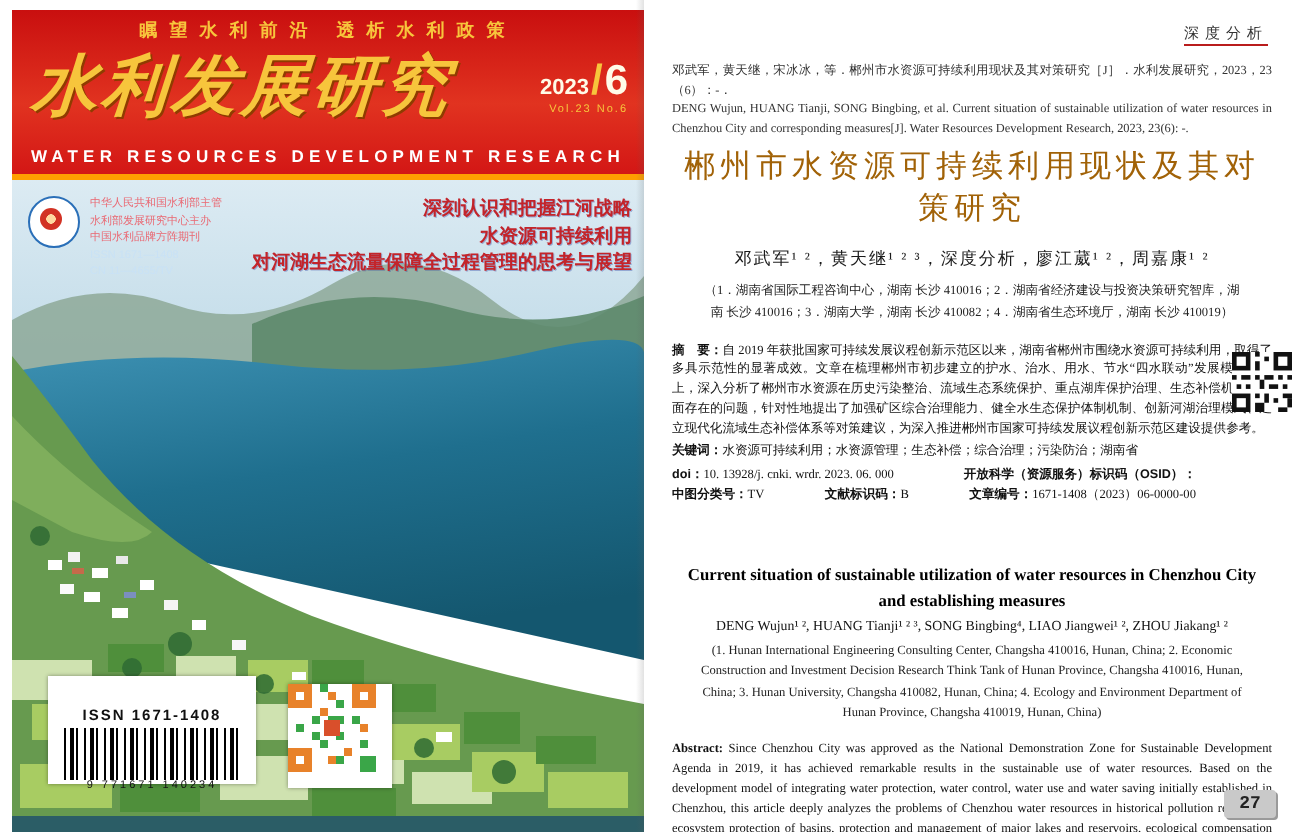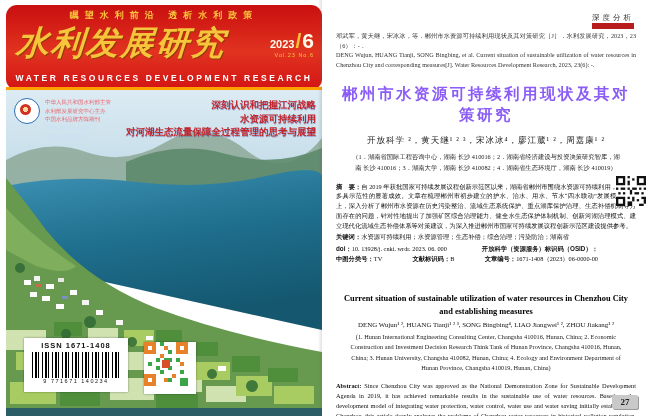--- a/index.html
+++ b/index.html
@@ -1,21 +1,21 @@
 <!DOCTYPE html>
 <html><head>
 <meta charset="utf-8">
 <style>
   html,body{margin:0;padding:0;background:#ffffff;}
   .spread{position:relative;width:650px;height:416px;background:#ffffff;overflow:hidden;
           font-family:"Liberation Sans",sans-serif;}
   
   .cover{position:absolute;left:0;top:0;width:322px;height:416px;background:#ffffff;}
   .red-header{position:absolute;left:6px;top:5px;width:316px;height:85px;
-              background:linear-gradient(180deg,#c90f0f 0%,#e13320 55%,#d21414 100%);border-radius:11px;}
+              background:linear-gradient(180deg,#c90f0f 0%,#e13320 55%,#d21414 100%);}
   .slogan-row{position:absolute;left:0;top:4px;width:100%;text-align:center;
               color:#f7c53c;font-weight:bold;font-size:9px;letter-spacing:6px;white-space:nowrap;}
   .masthead{position:absolute;left:10px;top:16px;width:225px;height:46px;
             color:#f7c53c;font-family:"DejaVu Serif",serif;font-weight:bold;font-style:italic;
             font-size:33px;letter-spacing:2px;white-space:nowrap;transform:skewX(-4deg);
             text-shadow:1px 1px 0 #8f3c00;}
   .issue{position:absolute;right:8px;top:24px;text-align:right;color:#fff;white-space:nowrap;}
   .issue .yr{font-size:11px;font-weight:bold;color:#fffbe8;}
   .issue .slash{font-size:21px;color:#f7c53c;font-weight:bold;margin:0 1px;}
   .issue .no{font-size:21px;font-weight:bold;color:#fffbe8;}
@@ -29,54 +29,54 @@
   .emblem{width:24px;height:24px;border-radius:50%;background:#ffffff;border:1.5px solid #2a6fb8;
           position:relative;flex:none;}
   .emblem .core{position:absolute;left:5px;top:5px;width:11px;height:11px;border-radius:50%;
                 background:radial-gradient(circle,#ffd9a0 0 30%,#d23224 31% 100%);}
   .pub-lines{font-size:5.5px;line-height:1.55;color:rgba(235,95,105,0.95);white-space:nowrap;}
   .pub-lines .faint{color:rgba(200,225,245,0.95);}
   .highlights{position:absolute;right:6px;top:8px;text-align:right;color:#c3242a;font-weight:bold;
               font-size:9.5px;line-height:13.5px;text-shadow:0.5px 0.5px 0 rgba(40,60,160,0.35);white-space:nowrap;}
   .barcode-box{position:absolute;left:18px;bottom:16px;width:104px;height:54px;background:#ffffff;
                text-align:center;box-shadow:0 0 2px rgba(0,0,0,.4);}
-  .barcode-box .issn{font-size:7.5px;font-weight:bold;color:#111;letter-spacing:1px;margin-top:3px;}
+  .barcode-box .issn{font-size:7.5px;font-weight:bold;color:#111;letter-spacing:1px;margin-top:15px;}
   .bars{margin:2px auto 0;width:88px;height:26px;
         background:repeating-linear-gradient(90deg,#000 0 1px,#fff 1px 3px,#000 3px 5px,#fff 5px 6px,#000 6px 7px,#fff 7px 10px);}
   .barcode-box .digits{font-size:5.5px;color:#111;letter-spacing:1.5px;}
   .qr-box{position:absolute;left:138px;bottom:14px;width:52px;height:52px;background:#ffffff;
           box-shadow:0 0 2px rgba(0,0,0,.4);display:flex;align-items:center;justify-content:center;}
   .cover-strip{position:absolute;left:6px;top:408px;width:316px;height:8px;background:#2b5d66;}
   
   .spine{position:absolute;left:318px;top:0;width:14px;height:416px;
          background:linear-gradient(90deg,rgba(0,0,0,0) 0%,rgba(90,90,90,0.28) 45%,rgba(255,255,255,0) 100%);}
   
   .paper{position:absolute;left:322px;top:0;width:328px;height:416px;background:#ffffff;
          font-family:"Liberation Serif",serif;color:#222;}
   .paper-content{position:absolute;left:14px;top:0;width:300px;}
   .col-tag{margin-top:6px;text-align:right;padding-right:2px;}
-  .col-tag span{font-size:7.5px;letter-spacing:3px;color:#333;border-bottom:6px solid #b91c1c;padding-bottom:1px;}
+  .col-tag span{font-size:7.5px;letter-spacing:3px;color:#333;border-bottom:1px solid #b91c1c;padding-bottom:1px;}
   .citation{margin-top:7px;font-size:6.2px;line-height:1.55;color:#333;text-align:justify;}
-  .cn-title{margin-top:15px;text-align:center;font-size:15.5px;font-weight:bold;letter-spacing:2.5px;color:#8b5cf6;}
+  .cn-title{margin-top:4px;text-align:center;font-size:15.5px;font-weight:normal;letter-spacing:2.5px;color:#a16207;}
   .cn-authors{margin-top:9px;text-align:center;font-size:8.5px;letter-spacing:1px;color:#1a1a1a;}
   .cn-affil{margin-top:5px;padding:0 14px;text-align:center;font-size:6.3px;line-height:1.6;color:#222;}
   .cn-abstract{margin-top:9px;font-size:6.3px;line-height:1.55;text-align:justify;color:#111;}
   .cn-abstract b,.kw b,.meta-line b{font-family:"Liberation Sans",sans-serif;font-weight:bold;}
   .kw{margin-top:2px;font-size:6.3px;line-height:1.5;text-align:justify;color:#111;padding-right:38px;}
   .meta-rows{position:relative;margin-top:2px;padding-right:38px;}
   .meta-line{display:flex;justify-content:space-between;font-size:6.3px;line-height:1.7;color:#111;}
   .paper-qr{position:absolute;right:4px;top:176px;width:30px;height:30px;}
   .en-title{margin-top:28px;text-align:center;font-weight:bold;font-size:8.4px;line-height:1.5;color:#000;}
   .en-authors{margin-top:3px;text-align:center;font-size:6.9px;color:#111;}
   .en-affil{margin-top:4px;padding:0 10px;text-align:center;font-size:6.3px;line-height:1.6;color:#222;}
   .en-abstract{margin-top:8px;font-size:6.3px;line-height:1.62;text-align:justify;color:#111;}
   .en-abstract b{font-weight:bold;}
   .page-badge{position:absolute;right:12px;bottom:7px;width:26px;height:14px;background:#c9c9c9;
               border-radius:2px;text-align:center;font-size:9px;font-weight:bold;color:#222;line-height:14px;
-              font-family:Liberation Serif, serif;box-shadow:1px 1px 0 #9a9a9a;}
+              font-family:Liberation Mono, monospace;box-shadow:1px 1px 0 #9a9a9a;}
 </style>
 </head>
 <body>
 
 <div class="spread">
 
   <div class="cover">
 
     <div class="red-header">
       <div class="slogan-row">瞩望水利前沿  透析水利政策</div>
@@ -242,21 +242,21 @@
         <span>深度分析</span>
       </div>
 
       <div class="citation">
         <div>邓武军，黄天继，宋冰冰，等．郴州市水资源可持续利用现状及其对策研究［J］．水利发展研究，2023，23（6）：-．</div>
         <div>DENG Wujun, HUANG Tianji, SONG Bingbing, et al. Current situation of sustainable utilization of water resources in Chenzhou City and corresponding measures[J]. Water Resources Development Research, 2023, 23(6): -.</div>
       </div>
 
       <div class="cn-title">郴州市水资源可持续利用现状及其对策研究</div>
 
-      <div class="cn-authors">开放科学 ²，黄天继¹ ² ³，宋冰冰⁴，廖江葳¹ ²，周嘉康¹ ²</div>
+      <div class="cn-authors">邓武军¹ ²，黄天继¹ ² ³，深度分析，廖江葳¹ ²，周嘉康¹ ²</div>
 
       <div class="cn-affil">（1．湖南省国际工程咨询中心，湖南 长沙 410016；2．湖南省经济建设与投资决策研究智库，湖南 长沙 410016；3．湖南大学，湖南 长沙 410082；4．湖南省生态环境厅，湖南 长沙 410019）</div>
 
       <div class="cn-abstract">
         <b>摘　要：</b><span>自 2019 年获批国家可持续发展议程创新示范区以来，湖南省郴州市围绕水资源可持续利用，取得了多具示范性的显著成效。文章在梳理郴州市初步建立的护水、治水、用水、节水“四水联动”发展模式基础上，深入分析了郴州市水资源在历史污染整治、流域生态系统保护、重点湖库保护治理、生态补偿机制等方面存在的问题，针对性地提出了加强矿区综合治理能力、健全水生态保护体制机制、创新河湖治理模式、建立现代化流域生态补偿体系等对策建议，为深入推进郴州市国家可持续发展议程创新示范区建设提供参考。</span>
       </div>
 
       <div class="kw">
         <b>关键词：</b><span>水资源可持续利用；水资源管理；生态补偿；综合治理；污染防治；湖南省</span>
       </div>

